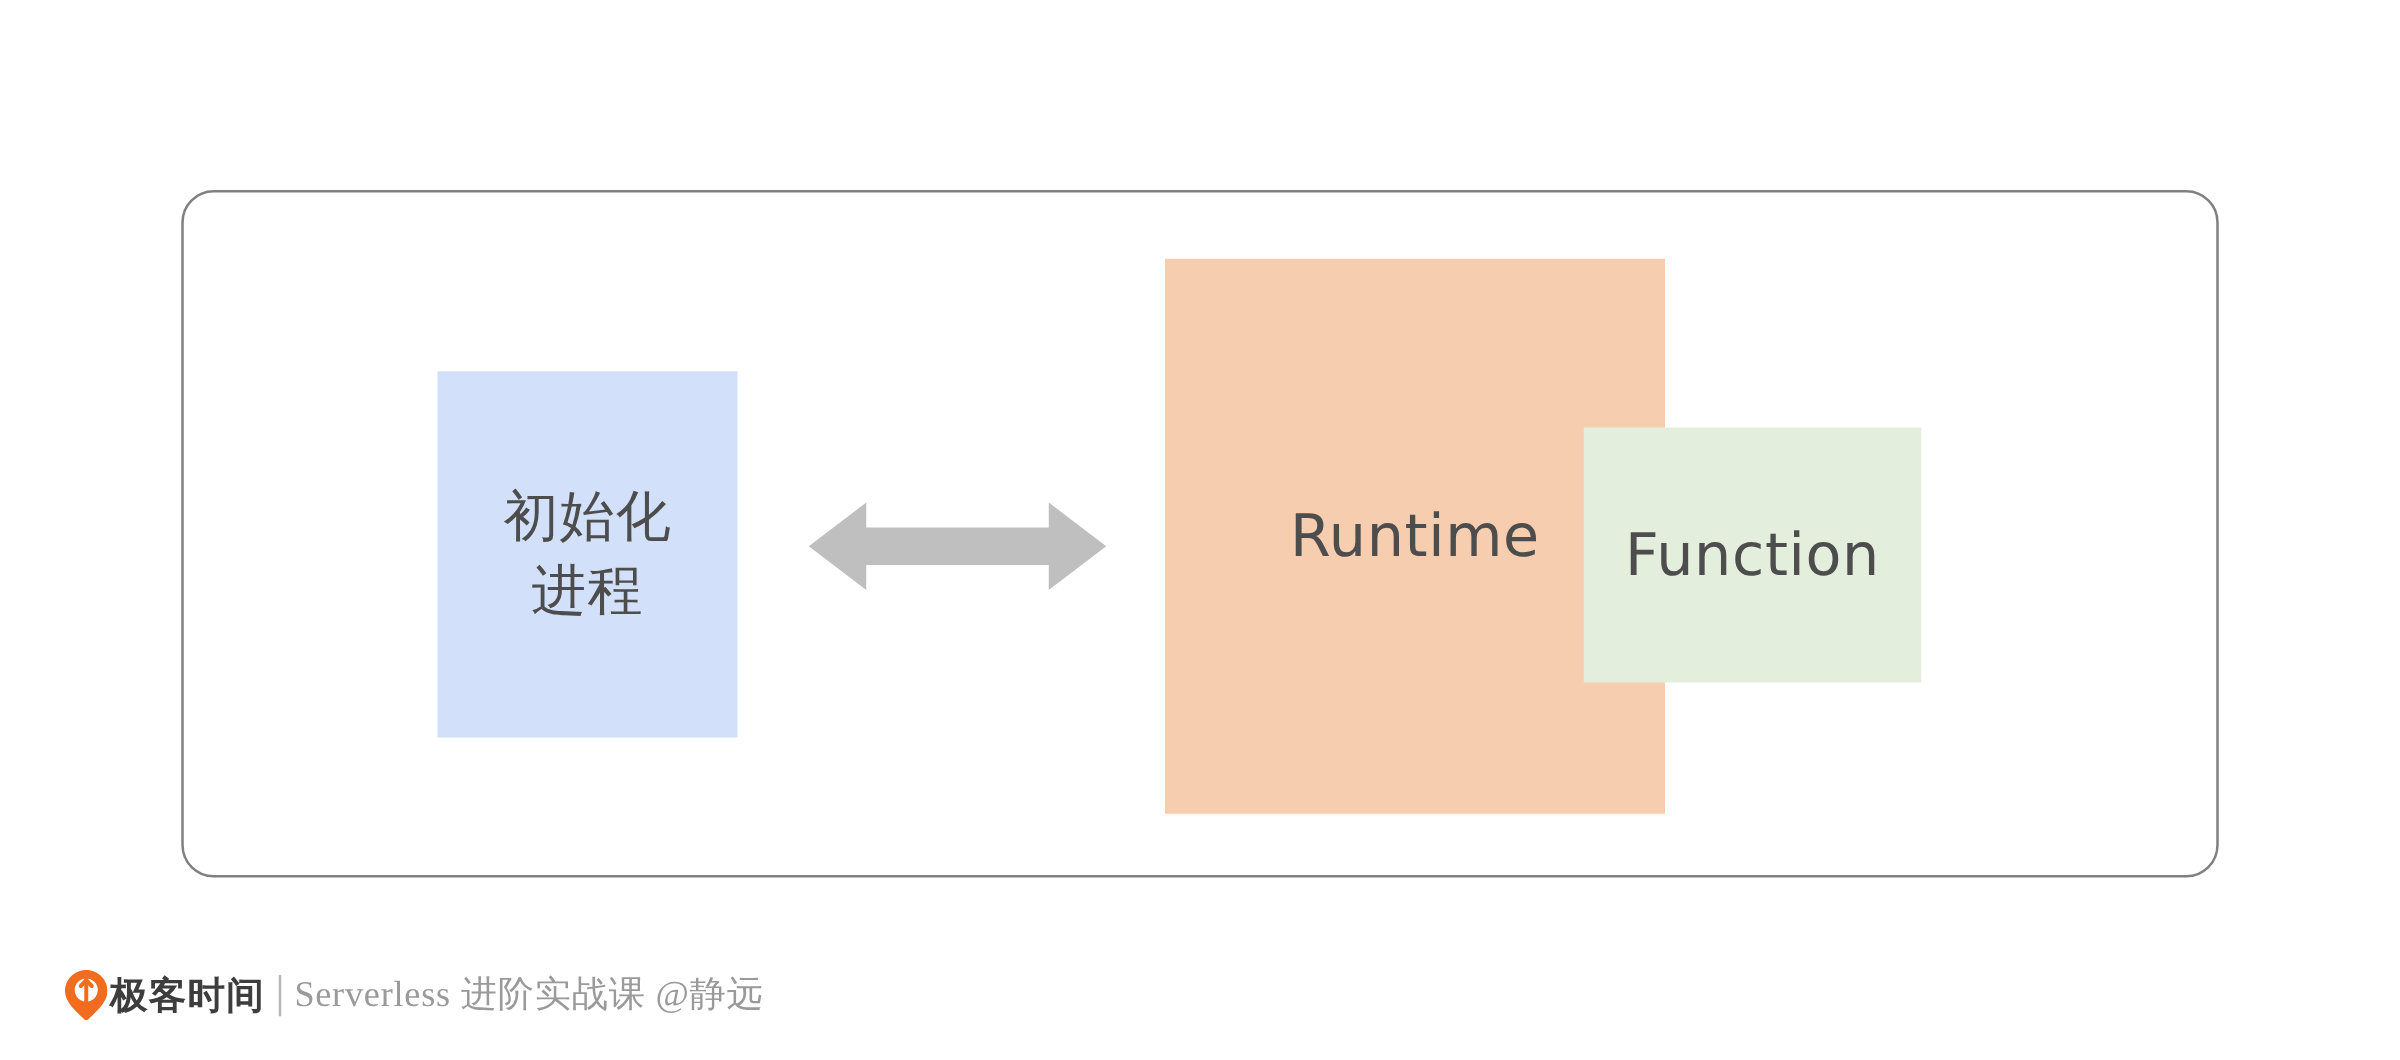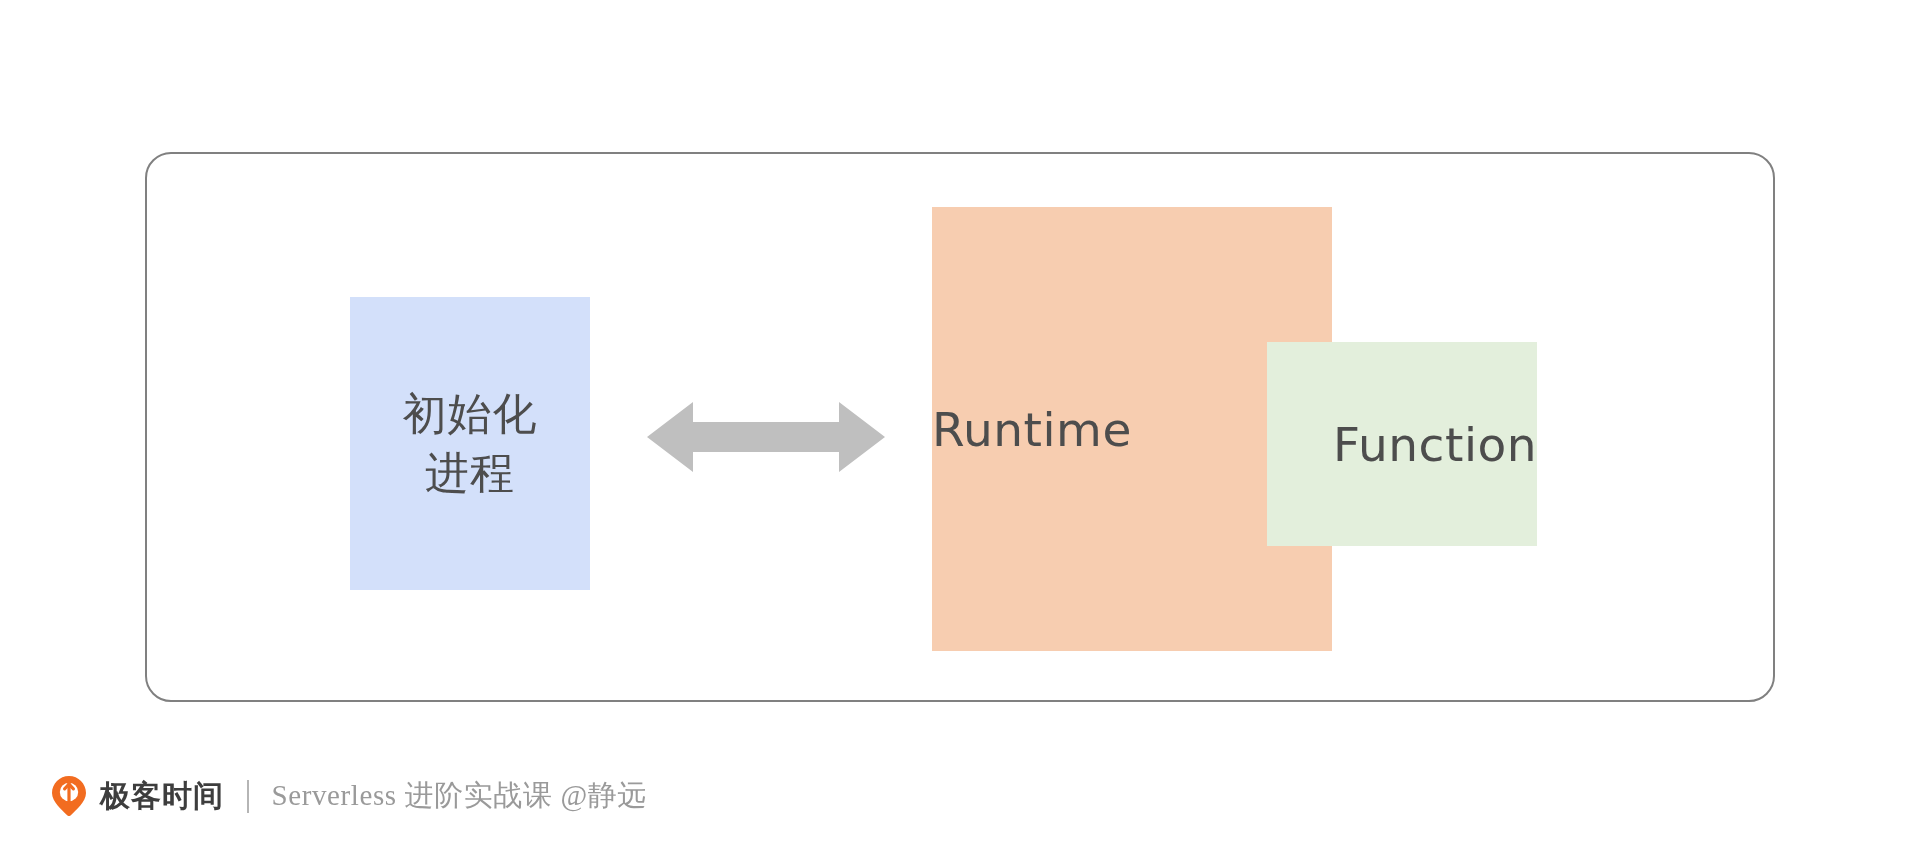--- a/index.html
+++ b/index.html
@@ -55,35 +55,35 @@
   }
 
   #runtime-box {
     left: 930px;
     top: 205px;
     width: 400px;
     height: 444px;
     background: #f7cdb0;
     align-items: center;
     justify-content: flex-start;
+    padding-left: 100px;
   }
   #runtime-label {
     font-size: 47px;
     color: #4d4d4d;
     letter-spacing: 0.5px;
     font-family: "DejaVu Sans", "Liberation Sans", sans-serif;
   }
 
   #function-box {
     left: 1265px;
     top: 340px;
     width: 270px;
     height: 204px;
     background: #e3efdc;
-    justify-content: flex-end;
   }
   #function-label {
     font-size: 47px;
     color: #4d4d4d;
     letter-spacing: 0.5px;
     font-family: "DejaVu Sans", "Liberation Sans", sans-serif;
   }
 
   
   #bidirectional-arrow {
@@ -95,21 +95,21 @@
   }
 
   
   #footer-bar {
     position: absolute;
     left: 52px;
     top: 770px;
     height: 52px;
     display: flex;
     align-items: center;
-    gap: 14px;
+    gap: 2px;
   }
   #brand-pin-icon {
     width: 34px;
     height: 40px;
     flex: 0 0 auto;
     display: block;
   }
   #brand-name {
     font-size: 30px;
     font-weight: bold;

